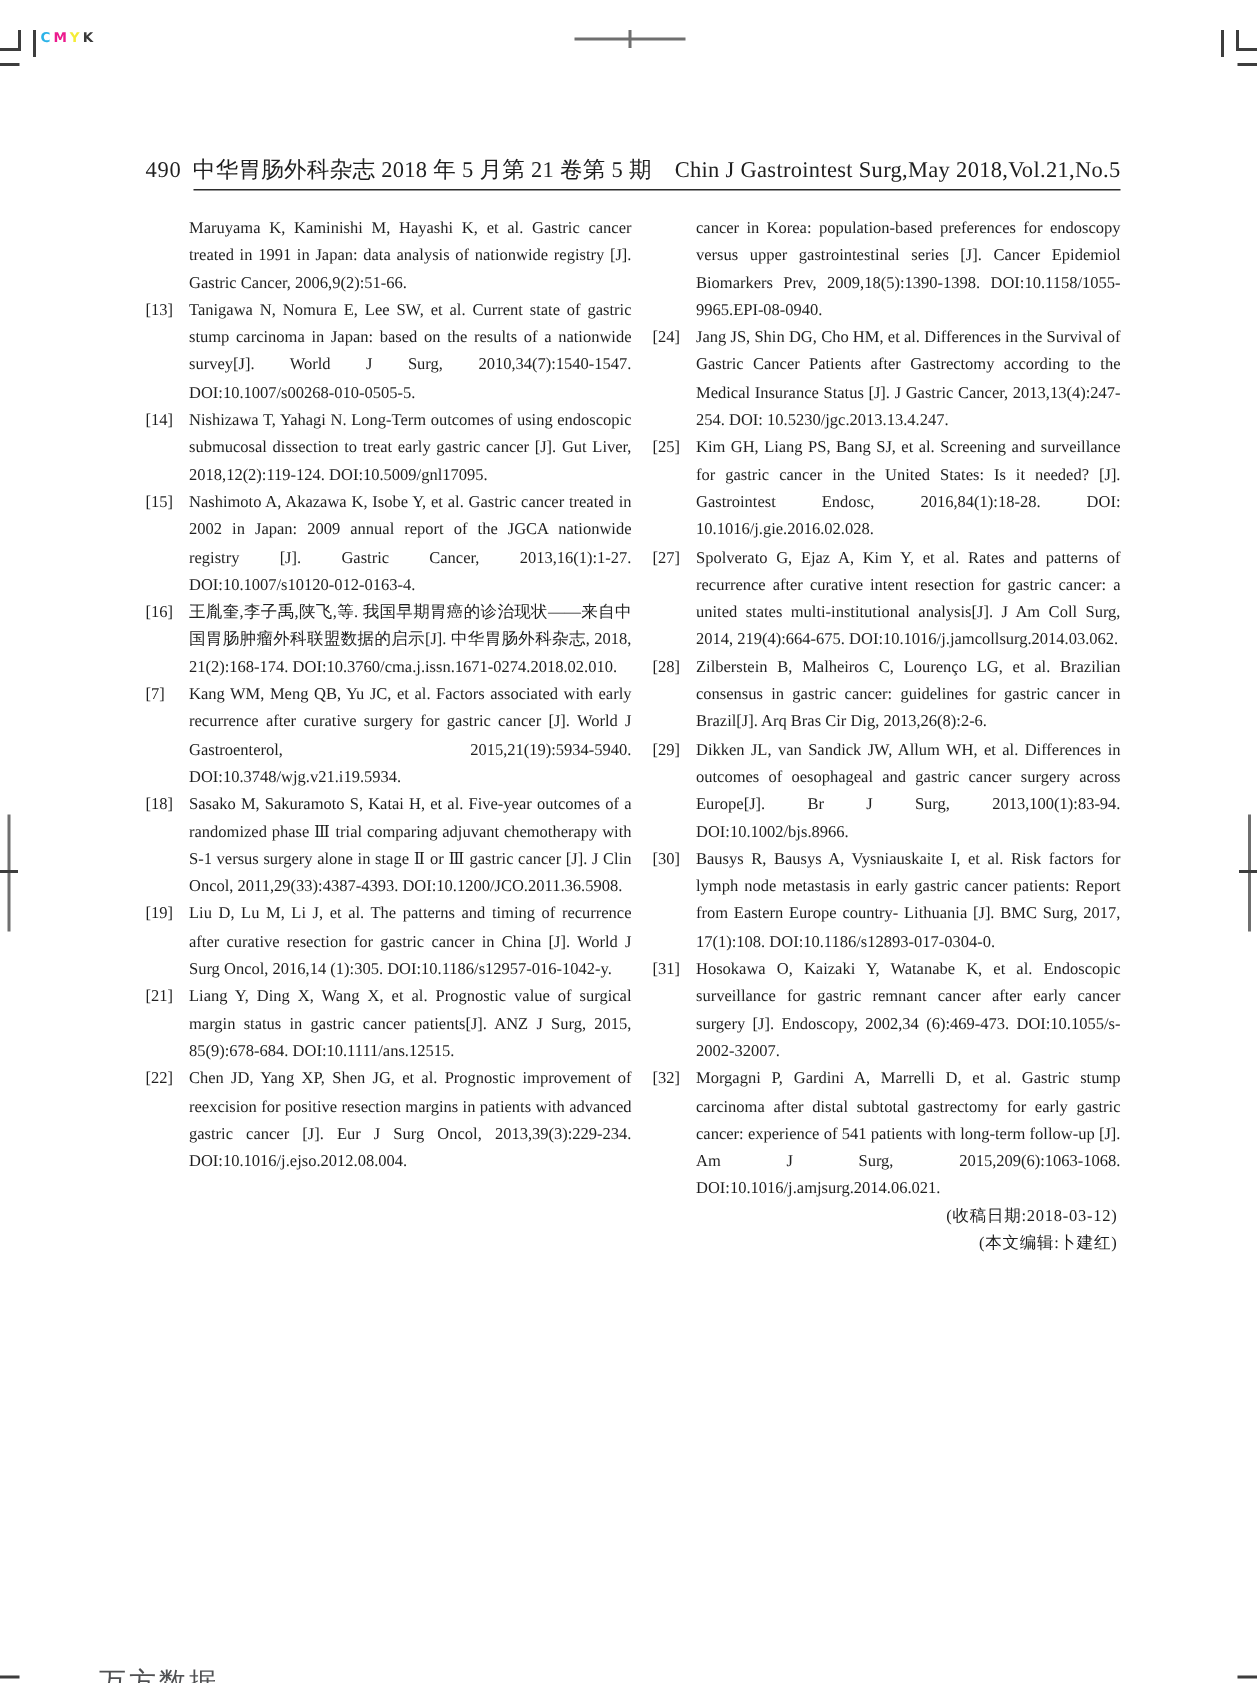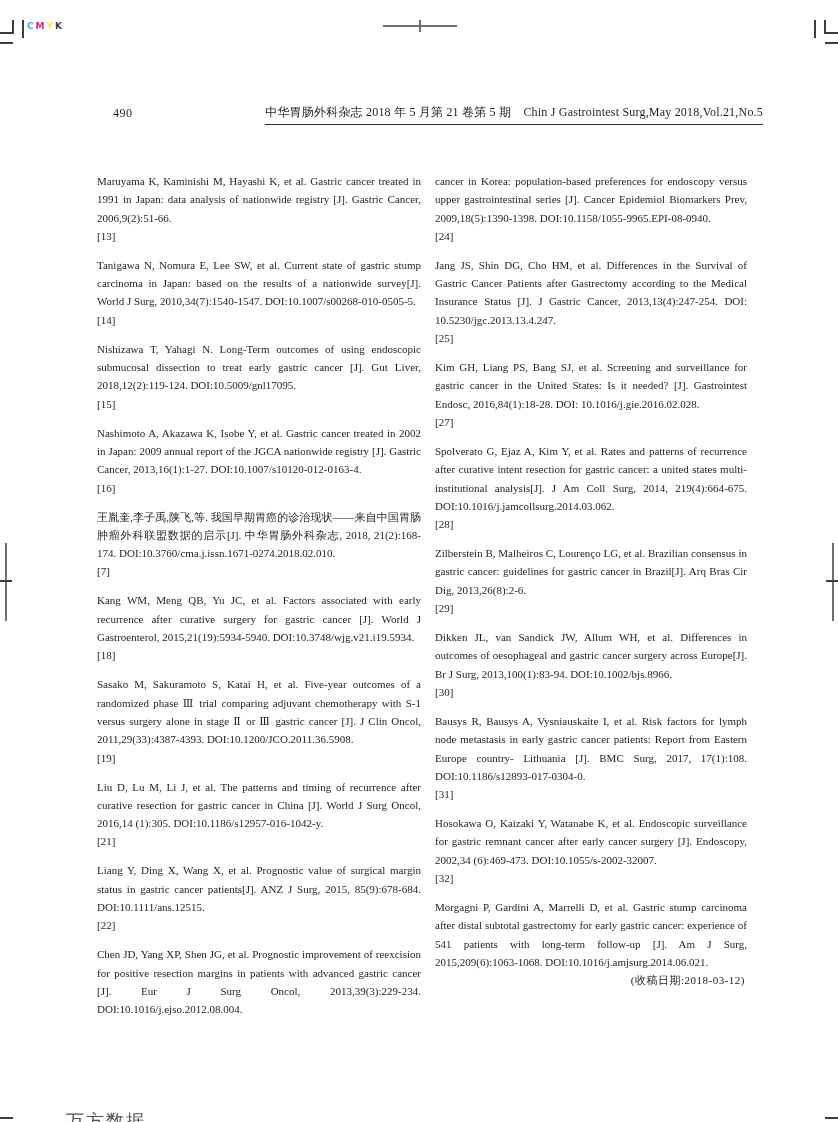--- a/index.html
+++ b/index.html
@@ -5,30 +5,30 @@
   html,body{margin:0;padding:0;background:#ffffff;}
   .page{position:relative;width:838px;height:1122px;background:#ffffff;overflow:hidden;
         font-family:"Liberation Serif","DejaVu Serif",serif;color:#1f1f1f;margin-top:20px;}
   
   .mark{position:absolute;background:#6f6f6f;}
   .mark.dark{background:#3d3d3d;}
   .cmyk{position:absolute;left:27px;top:1px;font-family:"DejaVu Sans","Liberation Sans",sans-serif;
         font-size:9px;font-weight:bold;letter-spacing:2px;}
   .cmyk span{display:inline;}
   
-  .header{position:absolute;top:84px;left:113px;width:650px;display:flex;
-          justify-content:space-between;align-items:flex-end;font-size:12px;}
+  .header{position:absolute;top:84px;left:97px;width:650px;display:flex;
+          justify-content:space-between;align-items:flex-end;font-size:15px;}
   .pageno{padding-bottom:4px;letter-spacing:0.5px;}
   .journal{border-bottom:1.2px solid #2b2b2b;padding-bottom:3px;letter-spacing:0.2px;white-space:nowrap;}
   
   .cols{position:absolute;top:123px;left:97px;width:650px;display:flex;gap:14px;
         font-size:11px;line-height:18.3px;}
   .col{width:324px;}
   .col.right{width:312px;}
-  .ref{display:flex;flex-direction:column;}
+  .ref{display:flex;}
   .num{flex:0 0 29px;}
   .txt{flex:1;text-align:justify;}
   .footer-notes{text-align:right;padding-right:2px;}
   .footer-notes div{letter-spacing:0.5px;}
   
   .watermark{position:absolute;left:66px;top:1089px;
              font-family:Liberation Serif, serif;
              font-size:18px;color:#4f5052;letter-spacing:2px;}
 </style>
 </head>
@@ -188,19 +188,20 @@
 
           <div class="ref">
             <span class="num">[32]</span>
             <span class="txt">Morgagni P, Gardini A, Marrelli D, et al. Gastric stump carcinoma after distal subtotal gastrectomy for early gastric cancer: experience of 541 patients with long-term follow-up [J]. Am J Surg, 2015,209(6):1063-1068. DOI:10.1016/j.amjsurg.2014.06.021.</span>
           </div>
         </div>
       <div class="footer-notes">
 
           <div>(收稿日期:2018-03-12)</div>
 
+          <div>(本文编辑:卜建红)</div>
         </div>
     </div>
   </div>
 
   <div class="watermark">万方数据</div>
 
 </div>
 
 </body></html>

